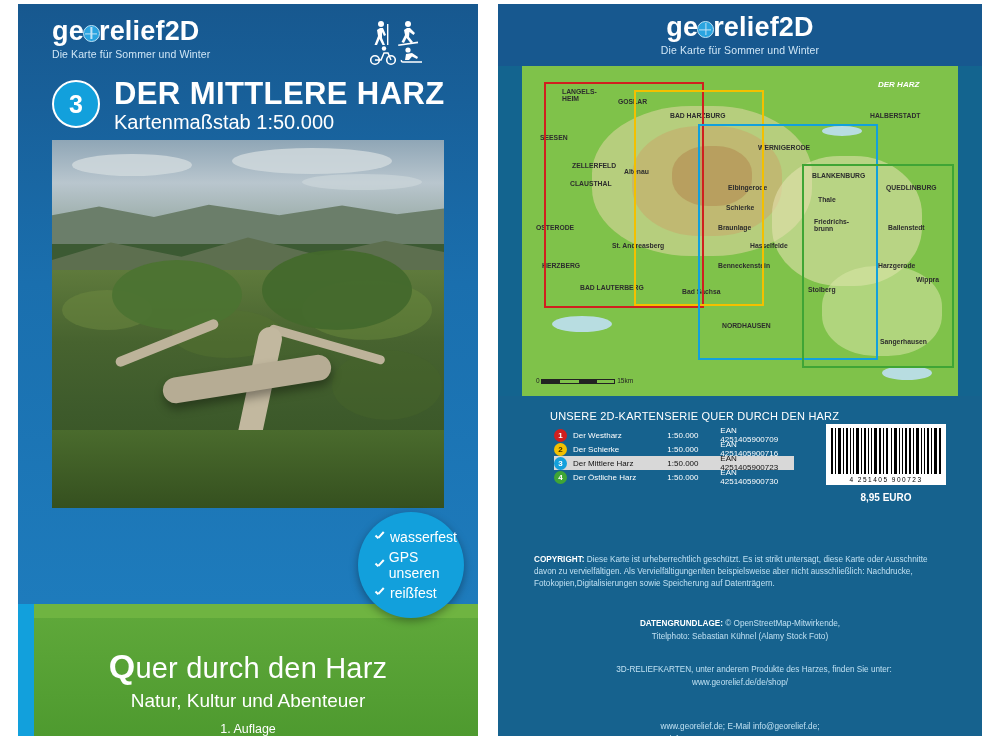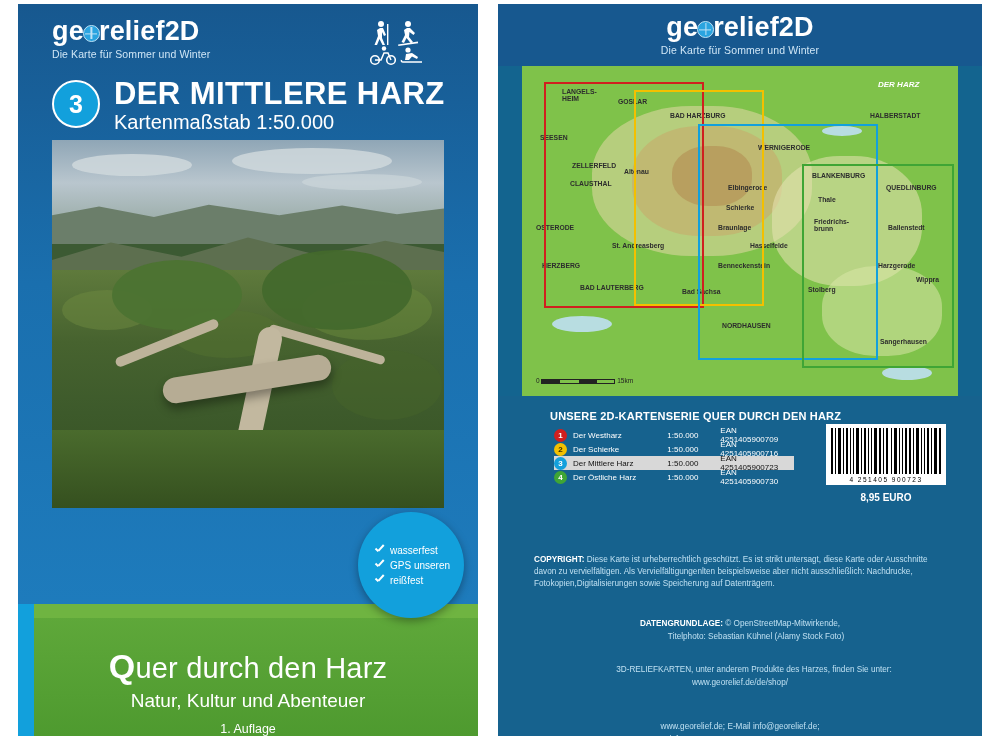--- a/index.html
+++ b/index.html
@@ -122,21 +122,21 @@
     position:absolute; left:0; bottom:0; width:100%; height:78px;
     background:linear-gradient(180deg,#4a6b2d 0%, #35501f 100%);
   }
 
   .stickers {
     position:absolute; right:14px; bottom:118px; width:106px; height:106px;
     border-radius:50%; background:#12a0dc; color:#fff;
     box-shadow:0 3px 8px rgba(0,0,0,.35);
     display:flex; flex-direction:column; justify-content:center; padding-left:16px;
   }
-  .sticker-row { font-size:10px; margin:2px 0; display:flex; align-items:center; }
+  .sticker-row { font-size:14px; margin:2px 0; display:flex; align-items:center; }
   .check {
     display:inline-block; width:11px; height:11px; margin-right:5px;
     position:relative;
   }
   .check:before{
     content:""; position:absolute; left:1px; top:4px; width:4px; height:1.8px;
     background:#fff; transform:rotate(45deg);
   }
   .check:after{
     content:""; position:absolute; left:3px; top:2px; width:8px; height:1.8px;
@@ -177,21 +177,21 @@
   .r-green { border-color:#3fa535; }
   .scalebar { position:absolute; left:14px; bottom:12px; font-size:6.5px; color:#222; }
   .sb { position:relative; width:74px; height:5px; border:1px solid #222; display:inline-block; vertical-align:middle;}
   .sb i { position:absolute; top:0; height:100%; background:#222; }
 
   .back-body {
     position:absolute; left:0; top:392px; width:100%; bottom:0;
     background:#16628e;
   }
   .series-title {
-    position:absolute; left:52px; top:14px; color:#fff; font-size:11px; font-weight:bold;
+    position:absolute; left:52px; top:14px; color:#fff; font-size:11px; font-weight:normal;
     letter-spacing:.2px;
   }
   .series-table { position:absolute; left:56px; top:32px; width:240px; }
   .srow { display:flex; align-items:center; height:14px; font-size:8px; color:#fff; }
   .srow.hl { background:#d8d8d8; color:#111; }
   .snum {
     width:13px; height:13px; border-radius:50%; color:#fff; font-size:8px; font-weight:bold;
     display:flex; align-items:center; justify-content:center; margin-right:6px; flex:0 0 auto;
   }
   .n1{background:#d01f1f;} .n2{background:#f3c000;color:#3a2f00;} .n3{background:#12a0dc;} .n4{background:#3fa535;}
@@ -438,21 +438,21 @@
       </div>
 
 
       <div class="note" style="left:36px; top:158px; width:412px;">
         <b class="lbl">COPYRIGHT:</b><span> Diese Karte ist urheberrechtlich geschützt. Es ist strikt untersagt, diese Karte oder Ausschnitte davon zu vervielfältigen. Als Vervielfältigungenlten beispielsweise aber nicht ausschließlich: Nachdrucke, Fotokopien,Digitalisierungen sowie Speicherung auf Datenträgern.</span>
       </div>
 
       <div class="note center" style="left:0; top:222px; width:100%;">
         <b class="lbl">DATENGRUNDLAGE:</b><span> © OpenStreetMap-Mitwirkende,</span>
       </div>
-      <div class="note center" style="left:16px; top:235px; width:100%;">Titelphoto: Sebastian Kühnel (Alamy Stock Foto)</div>
+      <div class="note center" style="left:0; top:235px; width:100%;">Titelphoto: Sebastian Kühnel (Alamy Stock Foto)</div>
 
       <div class="note center" style="left:14px; top:268px; width:100%;">3D-RELIEFKARTEN, unter anderem Produkte des Harzes, finden Sie unter:</div>
       <div class="note center" style="left:0; top:281px; width:100%;">www.georelief.de/de/shop/</div>
 
       <div class="note center" style="left:0; top:325px; width:100%;">www.georelief.de; E-Mail info@georelief.de;</div>
       <div class="note center" style="left:0; top:338px; width:100%;">Telefon 0351 79275100; Fax 0351 7924504</div>
     </div>
   </div>
 
 </div>

